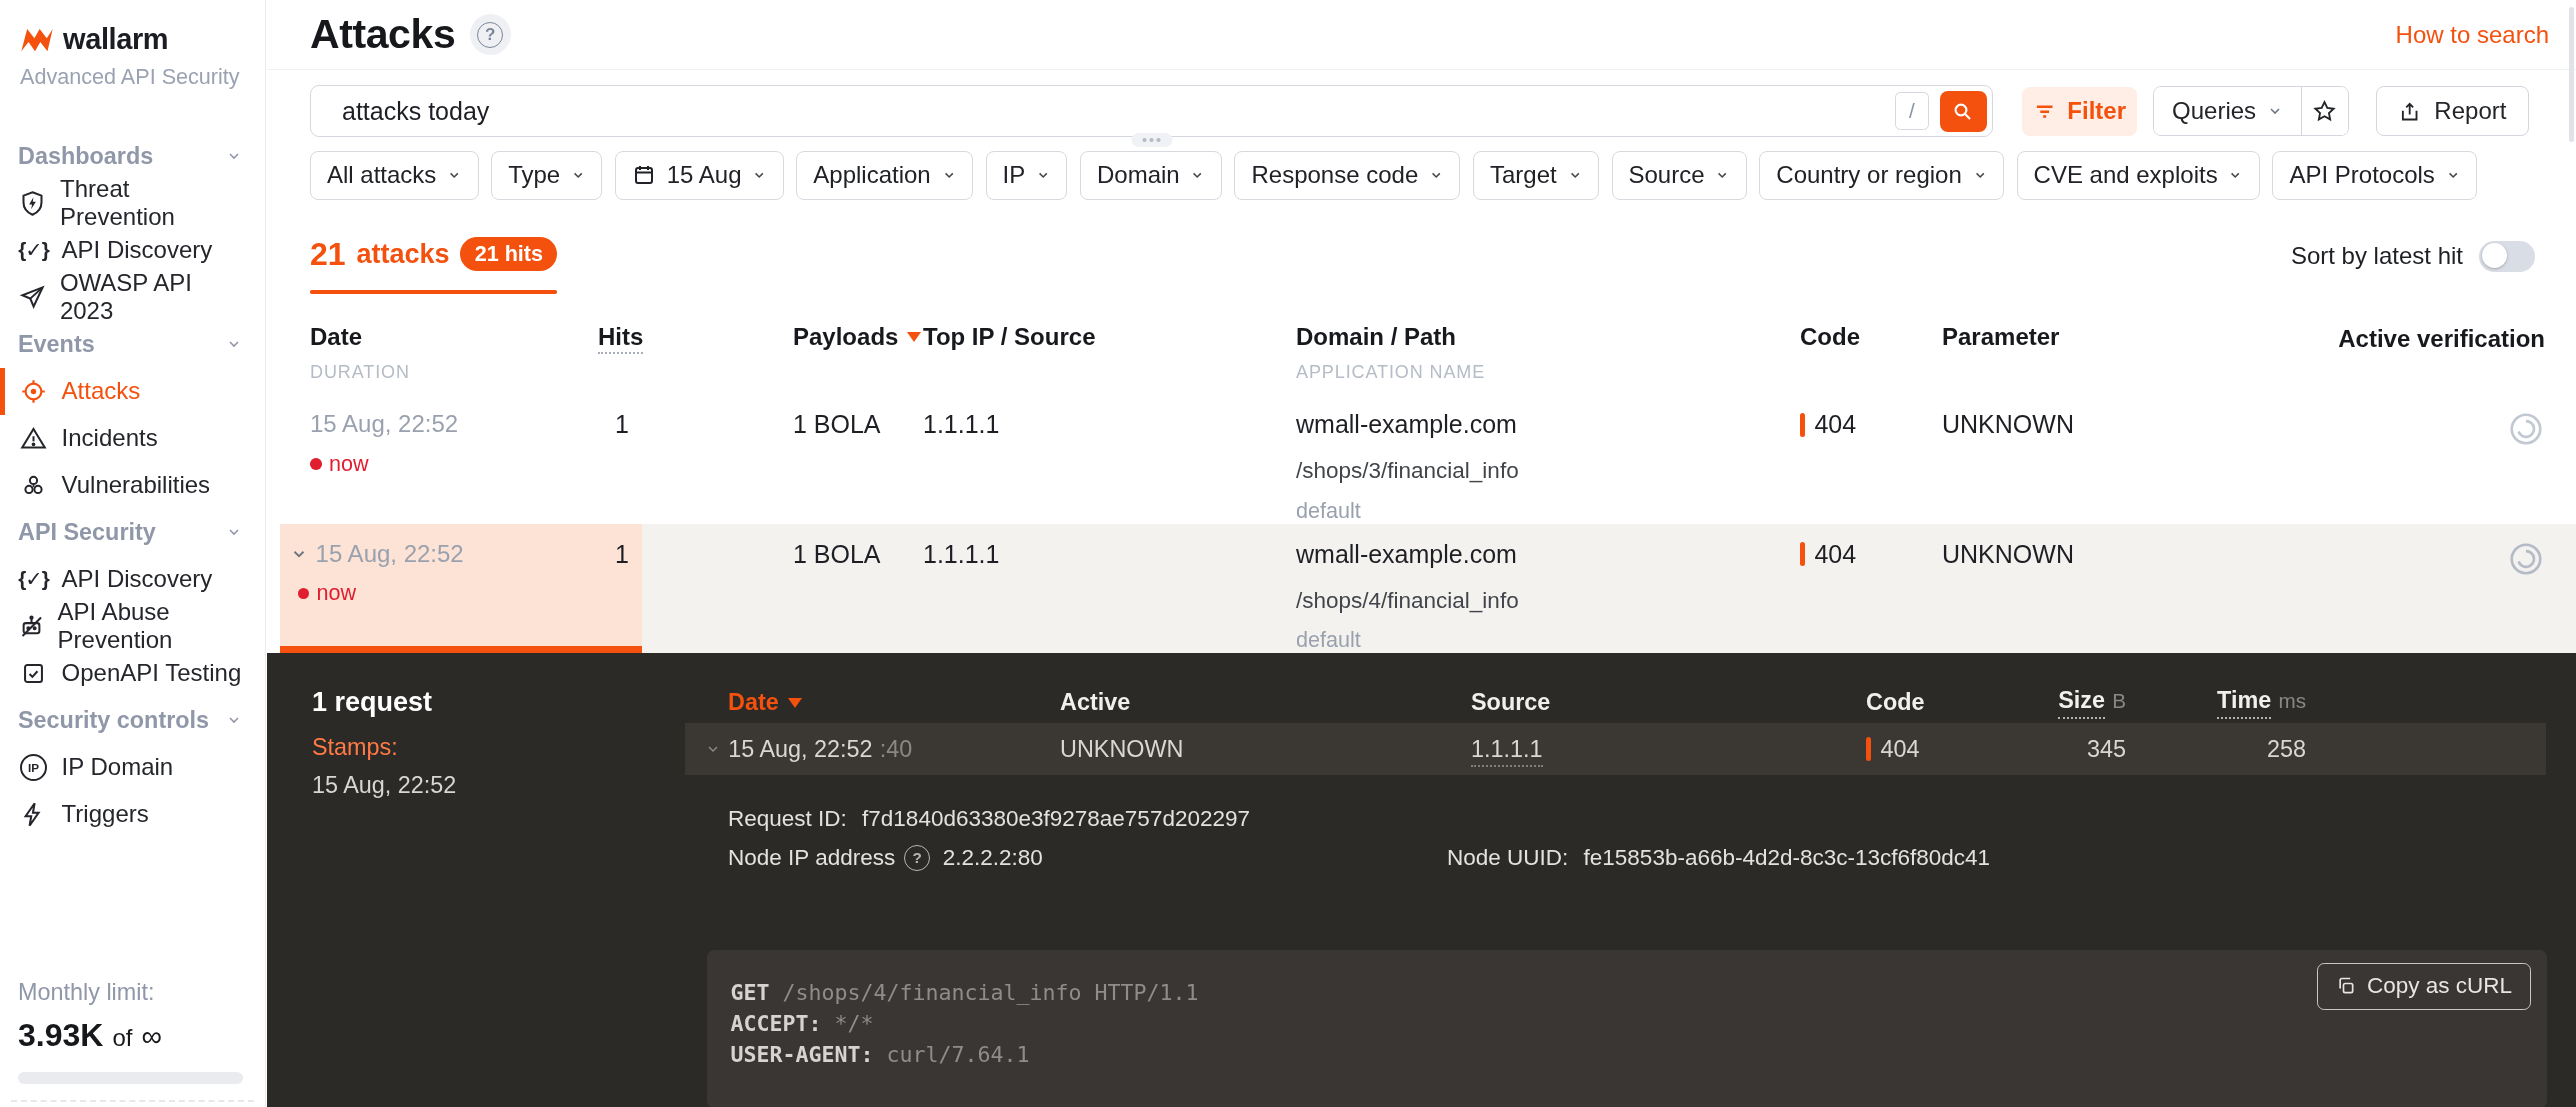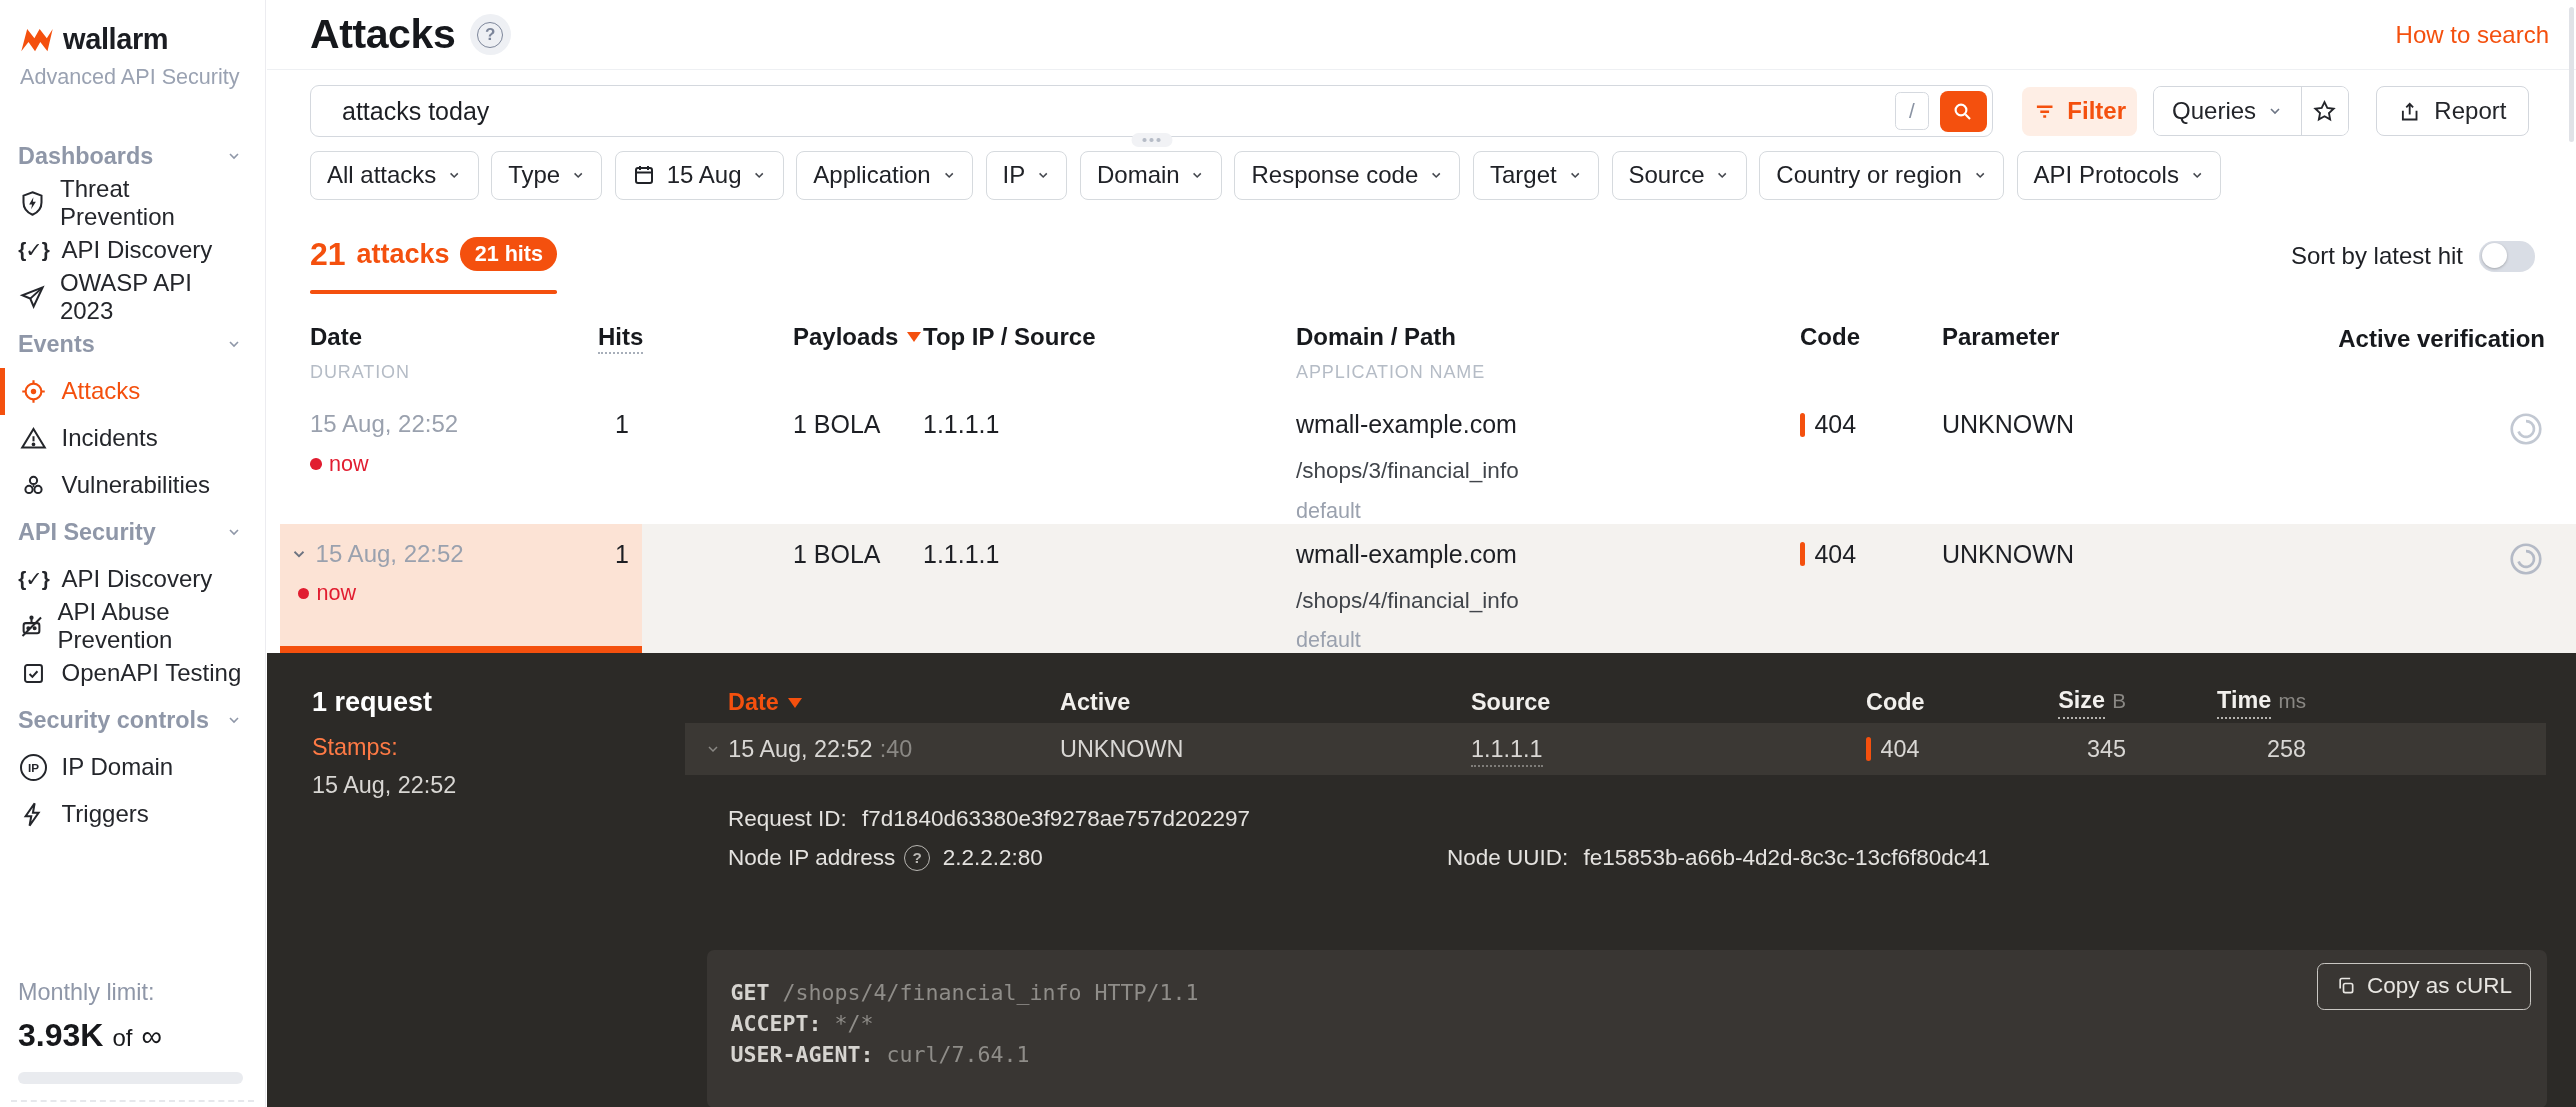--- a/index.html
+++ b/index.html
@@ -473,20 +473,28 @@
       </button>
     <button class="chip">
         <span>Country or region</span>
         <span>
           <svg width="14.4" height="14.4" viewBox="0 0 24 24" fill="none" stroke="#45484f" stroke-width="2.6">
             <polyline points="6 9 12 15 18 9"></polyline>
           </svg>
         </span>
       </button>
     <button class="chip">
+        <span>CVE and exploits</span>
+        <span>
+          <svg width="14.4" height="14.4" viewBox="0 0 24 24" fill="none" stroke="#45484f" stroke-width="2.6">
+            <polyline points="6 9 12 15 18 9"></polyline>
+          </svg>
+        </span>
+      </button>
+    <button class="chip">
         <span>API Protocols</span>
         <span>
           <svg width="14.4" height="14.4" viewBox="0 0 24 24" fill="none" stroke="#45484f" stroke-width="2.6">
             <polyline points="6 9 12 15 18 9"></polyline>
           </svg>
         </span>
       </button>
   </div>
 
   <div class="tab-row">

